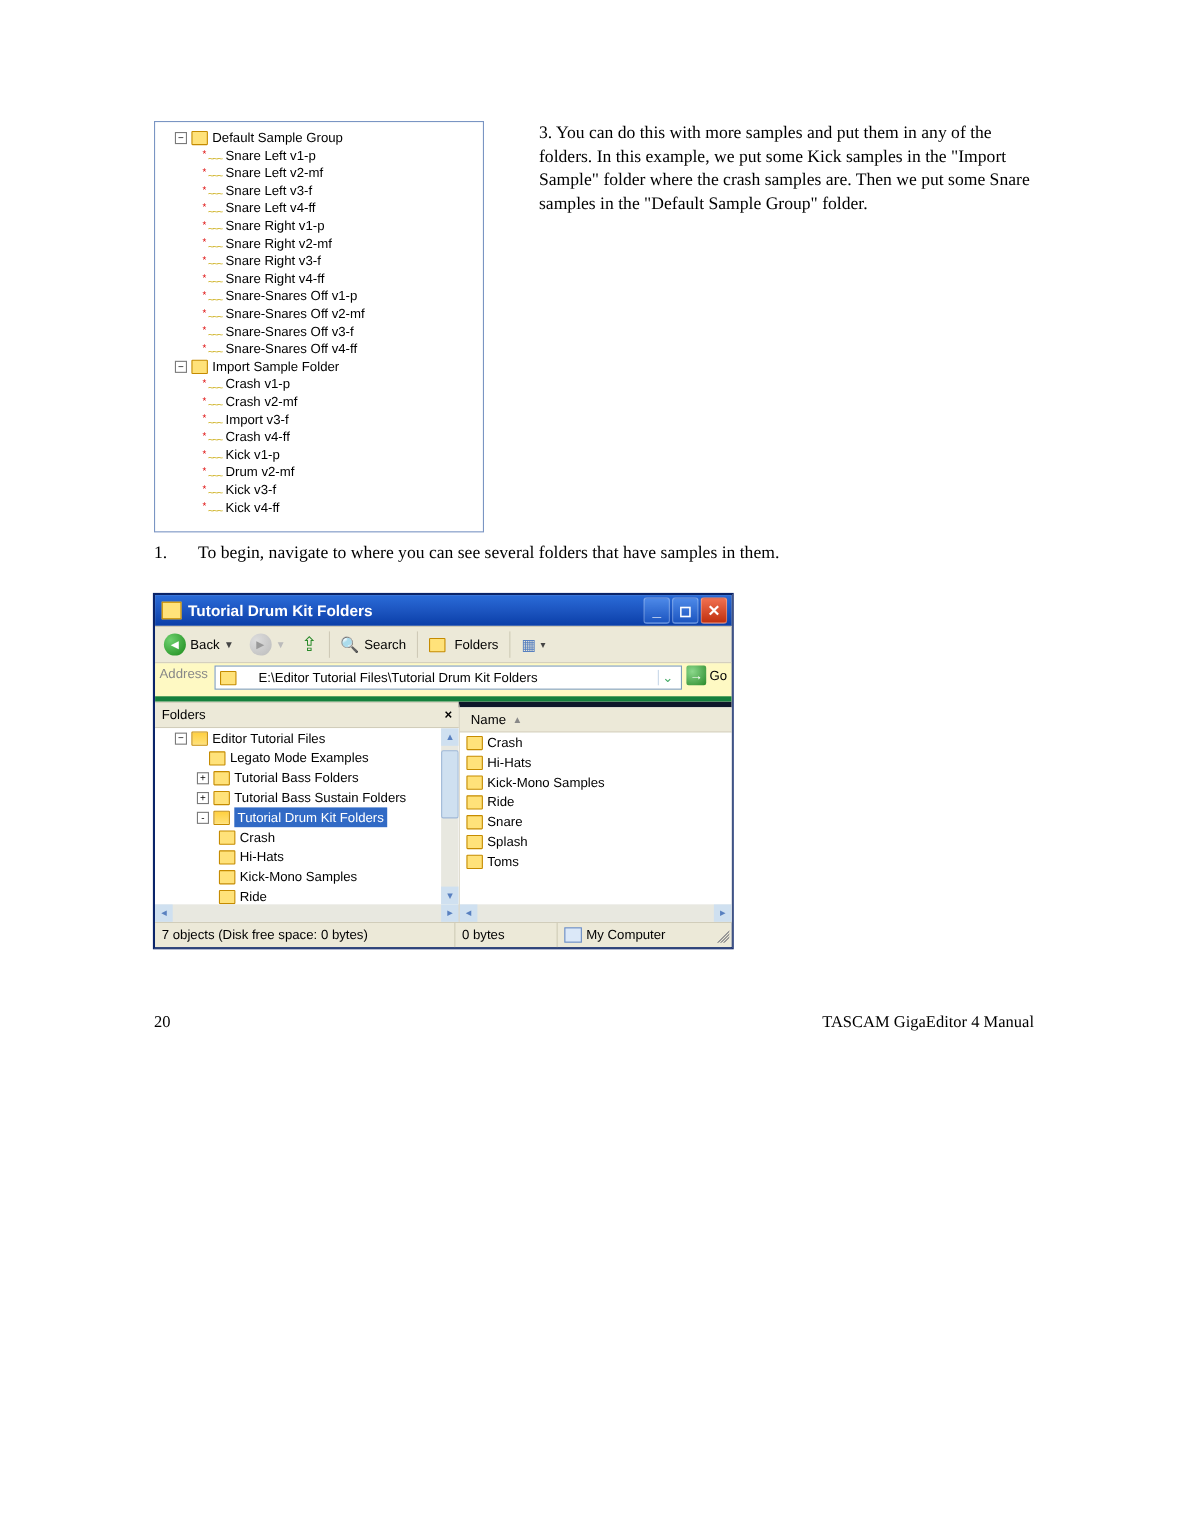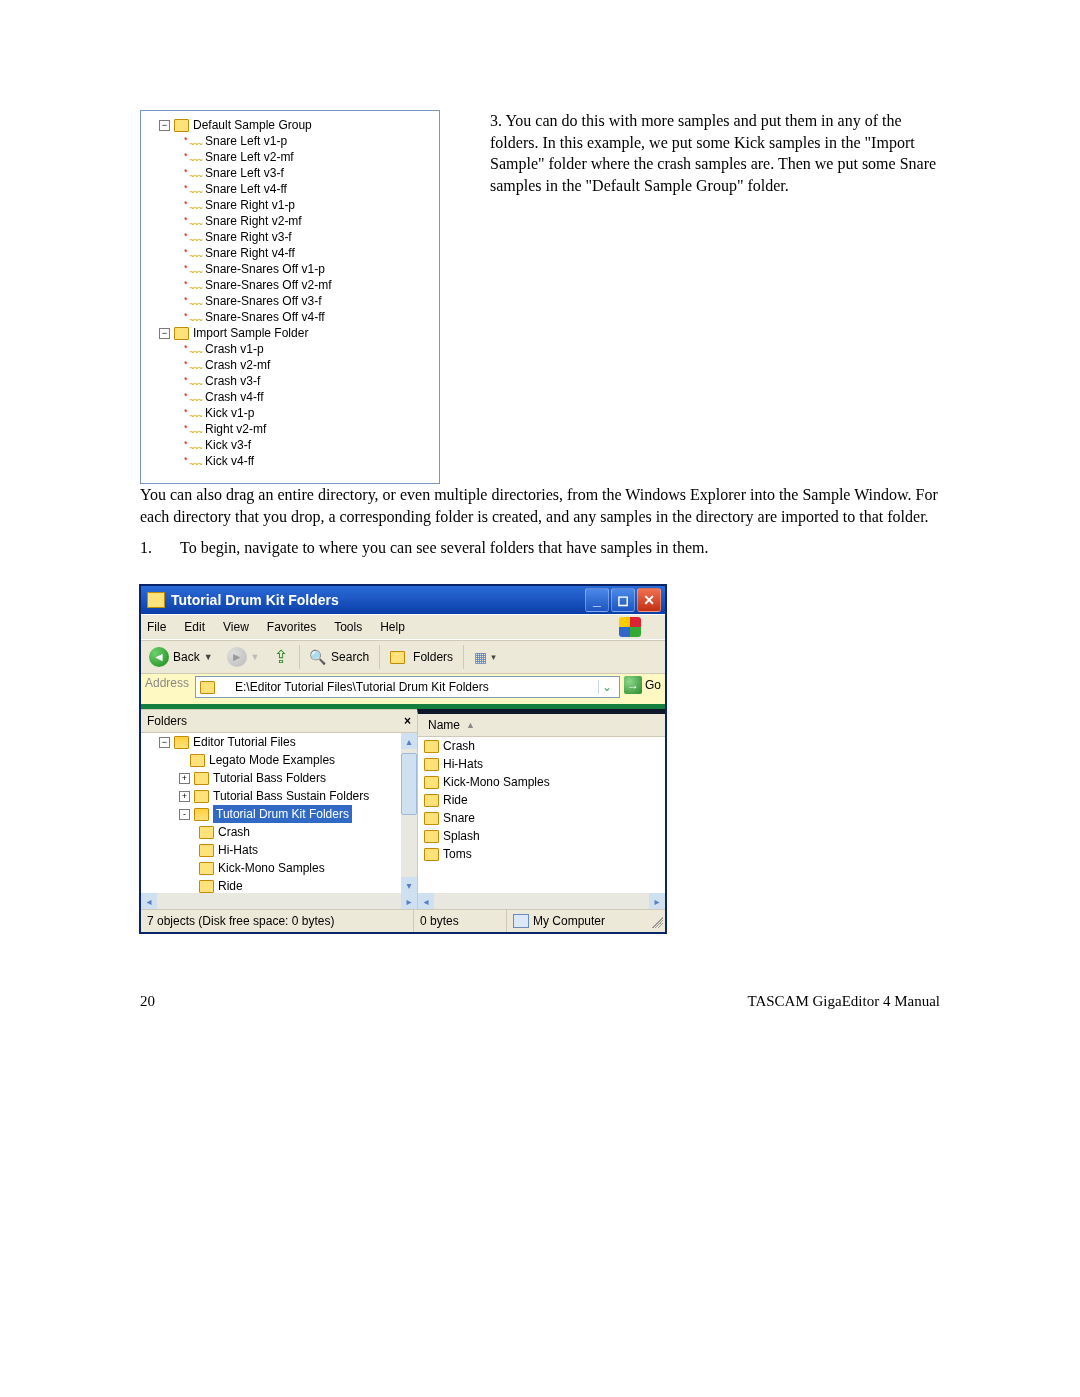--- a/index.html
+++ b/index.html
@@ -478,73 +478,63 @@
           <div class="tree-row child">
             <span class="wav-icon"><span class="wave">~~~</span></span>
             <span>Crash v1-p</span>
           </div>
           <div class="tree-row child">
             <span class="wav-icon"><span class="wave">~~~</span></span>
             <span>Crash v2-mf</span>
           </div>
           <div class="tree-row child">
             <span class="wav-icon"><span class="wave">~~~</span></span>
-            <span>Crash v3-f</span>
+            <span>Import v3-f</span>
           </div>
           <div class="tree-row child">
             <span class="wav-icon"><span class="wave">~~~</span></span>
             <span>Crash v4-ff</span>
           </div>
           <div class="tree-row child">
             <span class="wav-icon"><span class="wave">~~~</span></span>
             <span>Kick v1-p</span>
           </div>
           <div class="tree-row child">
             <span class="wav-icon"><span class="wave">~~~</span></span>
-            <span>Right v2-mf</span>
+            <span>Drum v2-mf</span>
           </div>
           <div class="tree-row child">
             <span class="wav-icon"><span class="wave">~~~</span></span>
             <span>Kick v3-f</span>
           </div>
           <div class="tree-row child">
             <span class="wav-icon"><span class="wave">~~~</span></span>
             <span>Kick v4-ff</span>
           </div>
         </div>
     </div>
 
     <div class="right-text">3. You can do this with more samples and put them in any of the folders.  In this example, we put some Kick samples in the "Import Sample" folder where the crash samples are. Then we put some Snare samples in the "Default Sample Group" folder.</div>
   </div>
 
-  <p class="body">You can also drag an entire directory, or even multiple directories, from the Windows Explorer into the Sample Window.  For each directory that you drop, a corresponding folder is created, and any samples in the directory are imported to that folder.</p>
 
   <div class="step">
     <div class="num">1.</div>
     <div>To begin, navigate to where you can see several folders that have samples in them.</div>
   </div>
 
   <div class="explorer">
     <div class="title-bar">
       <span class="title-icon"></span>
       <span class="title-text">Tutorial Drum Kit Folders</span>
       <span class="win-btn btn-min">_</span>
       <span class="win-btn btn-max">◻</span>
       <span class="win-btn btn-close">✕</span>
     </div>
 
-    <div class="menu-bar">
-      <span>File</span>
-      <span>Edit</span>
-      <span>View</span>
-      <span>Favorites</span>
-      <span>Tools</span>
-      <span>Help</span>
-      <span class="win-logo"></span>
-    </div>
 
     <div class="toolbar-row">
       <div class="tb-btn">
         <span class="ico-circle green">◄</span>
         <span>Back</span>
         <span style="color:#444;font-size:9px;">▼</span>
       </div>
       <div class="tb-btn">
         <span class="ico-circle grey">►</span>
         <span style="color:#bbb;font-size:9px;">▼</span>

